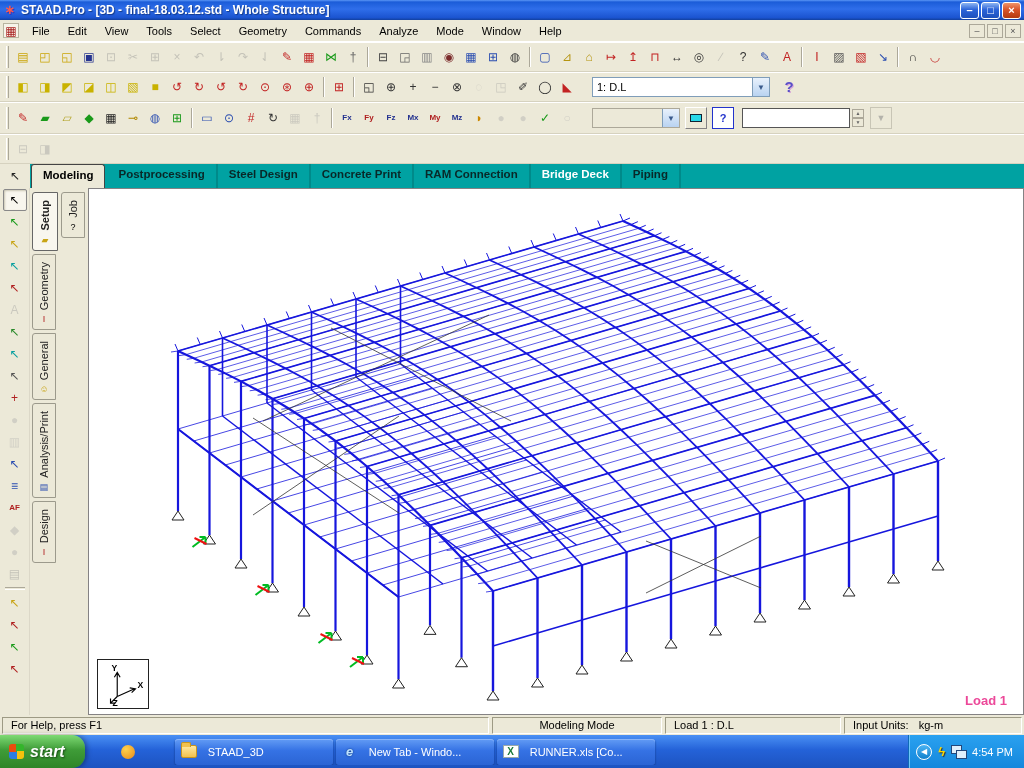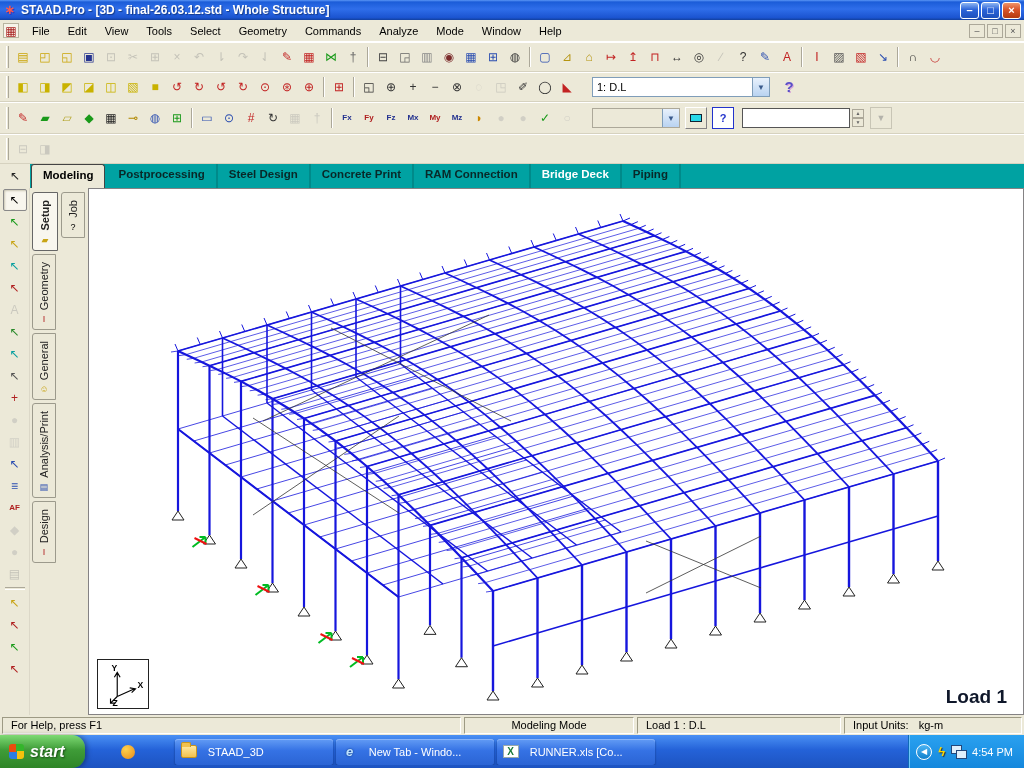--- a/index.html
+++ b/index.html
@@ -61,29 +61,29 @@
 .pagetabs{width:58px;background:#ece9d8;display:flex;gap:3px;padding:4px 1px 0 2px}
 .pcol{display:flex;flex-direction:column;gap:3px;width:26px;align-items:flex-start}
 .ptab{width:24px;border:1px solid #9c9a8c;border-radius:3px 0 0 3px;display:flex;flex-direction:column;align-items:center;
   padding:7px 0 5px;background:#ece9d8;gap:4px}
 .ptab .vtext{writing-mode:vertical-rl;transform:rotate(180deg);font-size:11px;color:#222}
 .ptab .glyph{font-size:9px}
 .ptab.active{background:#f8f6ee;border-color:#666;width:26px}
 .ptab.active .vtext{font-weight:bold}
 .viewport{flex:1;background:#fff;border:1px solid #848284;position:relative;overflow:hidden}
 #structure-svg{position:absolute;inset:0;width:100%;height:100%}
-.loadlabel{position:absolute;right:16px;bottom:6px;color:#0f172a;font-weight:bold;font-size:19px}
+.loadlabel{position:absolute;right:16px;bottom:6px;color:#ec4899;font-weight:bold;font-size:13px}
 .axisbox{position:absolute;left:8px;bottom:5px;width:52px;height:50px;background:#fff;border:1px solid #222}
 .axisbox text{font-size:9px;font-weight:bold;font-family:inherit}
 
 .statusbar{height:20px;display:flex;align-items:stretch;background:#ece9d8;padding:2px 2px 1px;gap:3px}
 .spanel{border:1px solid;border-color:#9d9a84 #fff #fff #9d9a84;padding:1px 8px;white-space:nowrap;overflow:hidden}
 .spanel.help{flex:1}
 .spanel.mode{width:170px;text-align:center}
-.spanel.load{width:204px}
+.spanel.load{width:176px}
 .spanel.units{width:178px;display:flex;gap:10px}
 
 .taskbar{height:33px;display:flex;align-items:center;background:linear-gradient(180deg,#4a90f4,#2462d8 45%,#1d53c0)}
 .startbtn{height:33px;padding:0 20px 0 9px;border:none;border-radius:0 13px 13px 0;display:flex;align-items:center;gap:6px;
   background:linear-gradient(180deg,#7eda74,#3f9c38 45%,#2e8527);color:#fff;font-weight:bold;font-style:italic;font-size:16px;
   text-shadow:1px 1px 2px #1a4a16;box-shadow:2px 0 5px rgba(0,0,0,.35)}
 .startflag{width:15px;height:15px;border-radius:3px;background:conic-gradient(#34b52b 0 25%,#f4c20d 0 50%,#2a7de0 0 75%,#e84c0e 0 100%)}
 .quick{display:flex;gap:4px;padding:0 9px;align-items:center}
 .qbtn{width:20px;height:20px;border:none;background:transparent;display:flex;align-items:center;justify-content:center}
 .gie{color:#cfe9ff;font-size:14px;font-weight:bold;font-style:italic;text-shadow:0 0 2px #0a3a8c;line-height:1}
@@ -109,21 +109,21 @@
 .net{width:15px;height:13px;position:relative}
 .net::before,.net::after{content:"";position:absolute;width:9px;height:7px;background:#dfeffc;border:1px solid #23477a}
 .net::before{left:0;top:0}.net::after{left:5px;top:5px}
 .clock{font-size:11px}
 </style>
 </head>
 <body>
 
 <div class="titlebar">
   <span class="appicon">∗</span>
-  <span class="title-text">STAAD.Pro - [3D - final-26.03.12.std - Whole Structure]</span>
+  <span class="title-text">STAAD.Pro - [3D - final-18.03.12.std - Whole Structure]</span>
   <span class="winbtns">
 
   <button class="winbtn"><span class="glyph">–</span></button>
       <button class="winbtn"><span class="glyph">□</span></button>
       <button class="winbtn close"><span class="glyph">×</span></button>
     </span>
 </div>
 
 <div class="menubar">
   <span class="menuicon">▦</span>

